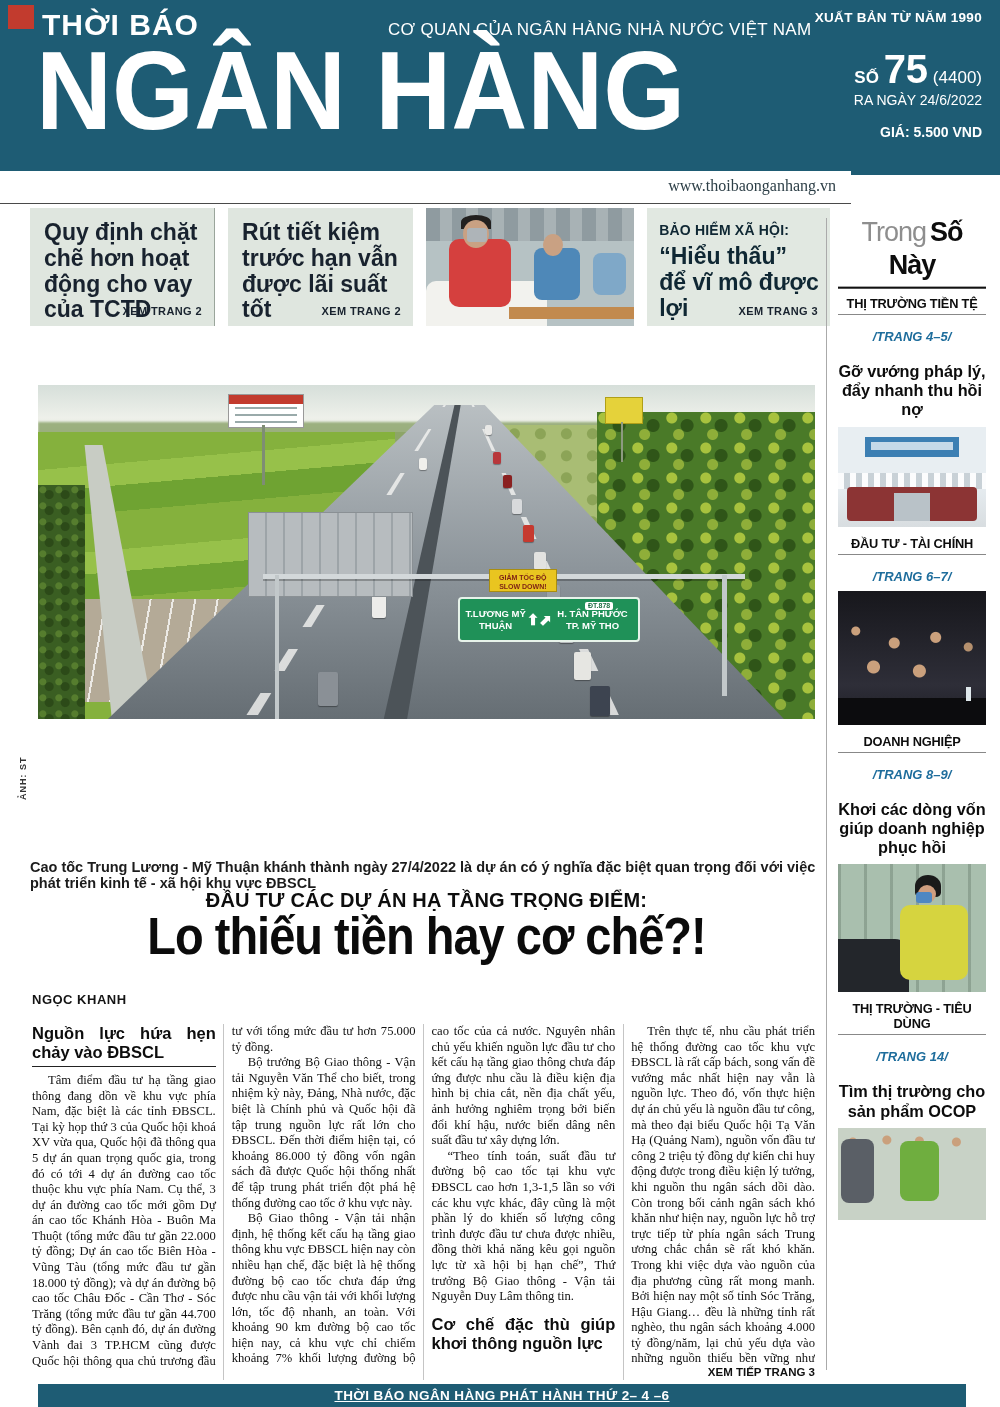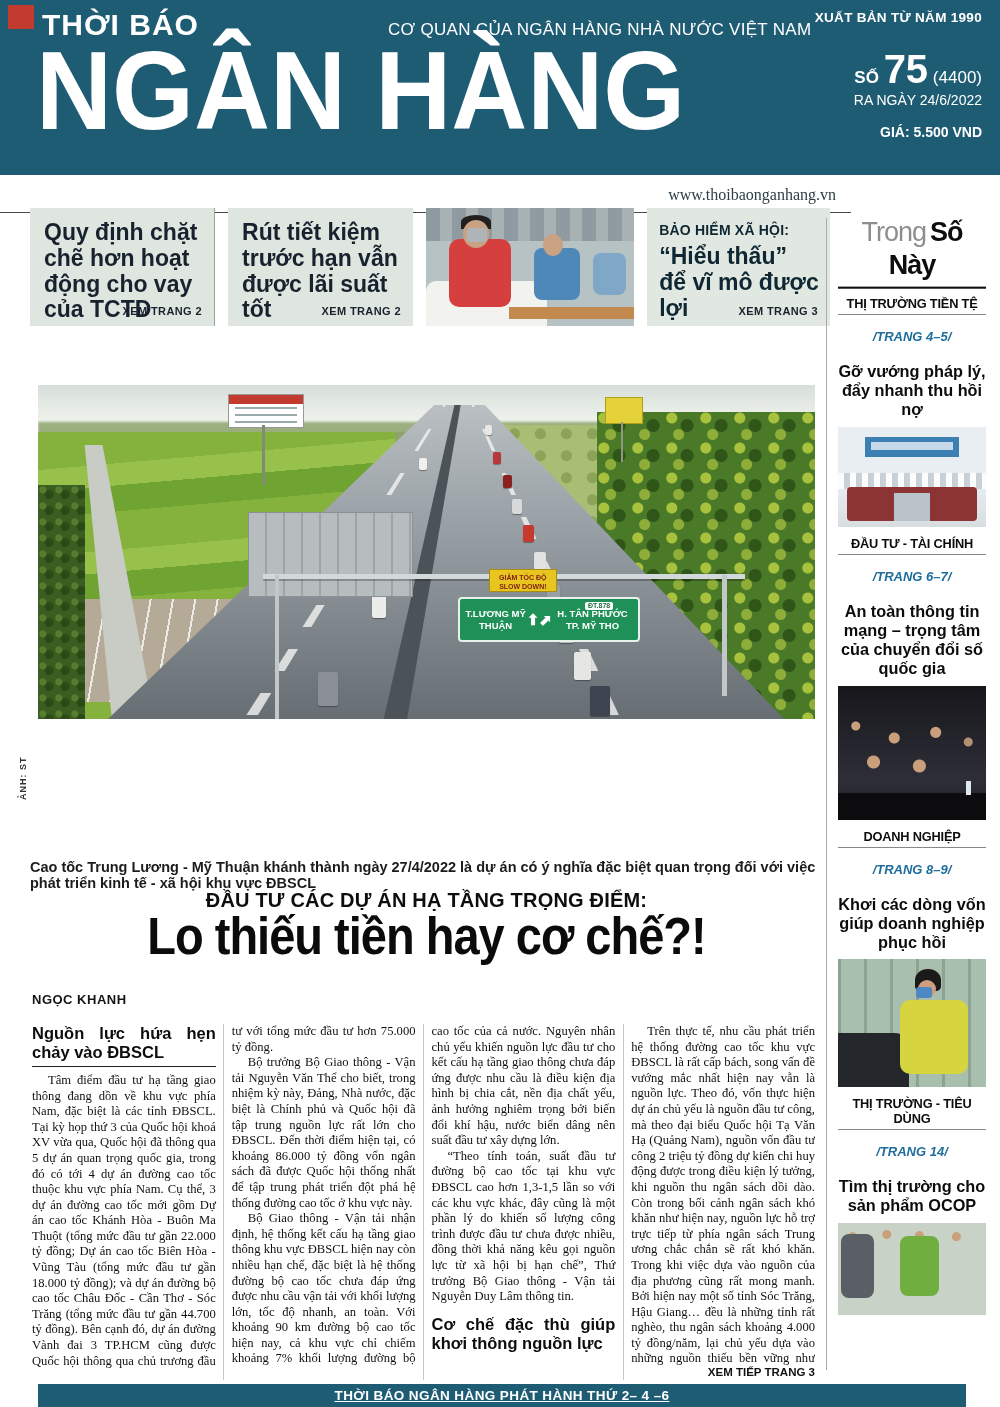--- a/index.html
+++ b/index.html
@@ -13,21 +13,21 @@
                letter-spacing:0px;transform:scale(1.12,1.18);transform-origin:left top;white-space:nowrap;}
   .mast-agency{position:absolute;left:388px;top:20px;font-size:17px;letter-spacing:.3px;white-space:nowrap;}
   .mast-right{position:absolute;right:18px;top:10px;text-align:right;}
   .mast-since{font-size:13.5px;font-weight:bold;letter-spacing:.3px;}
   .mast-issue{margin-top:26px;font-size:17px;font-weight:bold;}
   .mast-issue .num{font-size:40px;line-height:.9;}
   .mast-issue .paren{font-weight:normal;}
   .mast-day{font-size:30px;font-weight:bold;margin-top:0px;}
   .mast-date{font-size:14px;margin-top:4px;}
   .mast-price{font-size:14px;font-weight:bold;margin-top:16px;}
-  .web-row{position:absolute;left:0;top:180px;width:851px;height:32px;background:#fff;border-bottom:1px solid #4a4a4a;text-align:center;}
+  .web-row{position:absolute;left:0;top:171px;width:851px;height:32px;background:#fff;border-bottom:1px solid #4a4a4a;text-align:center;}
   .website{position:absolute;right:15px;top:6px;font-family:"Liberation Serif",serif;font-size:16px;color:#2c3e46;}
   
   .teasers{position:absolute;left:30px;top:208px;width:800px;height:118px;display:flex;gap:13px;}
   .t-box{background:#dfe6df;position:relative;padding:12px 12px 10px 14px;box-sizing:border-box;}
   .t-box .hl{font-size:23px;font-weight:bold;line-height:1.12;color:#18222e;}
   .t-box .ref,.t-box3 .ref{position:absolute;right:12px;bottom:9px;font-size:11px;font-weight:bold;color:#18222e;letter-spacing:.4px;}
   .t-box1{width:194px;border-right:1px solid #9aa59b;}
   .t-box2{width:194px;}
   .t-photo{width:220px;position:relative;overflow:hidden;background:#b6c2c4;}
   .t-photo .machband{position:absolute;left:0;top:0;width:100%;height:28%;
@@ -311,21 +311,20 @@
         <div class="banner-text"></div>
         <div class="people"></div>
         <div class="table"></div>
         <div class="aisle"></div>
       </div>
     </div>
 
     <div class="sb-sec">
       <div class="sb-cat">ĐẦU TƯ - TÀI CHÍNH</div>
       <div class="sb-trang">/TRANG 6–7/</div>
-      <div class="sb-head">An toàn thông tin mạng – trọng tâm của chuyển đổi số quốc gia</div>
       <div class="sb-photo sp2">
         <div class="heads"></div>
         <div class="tableband"></div>
         <div class="bottle"></div>
       </div>
     </div>
 
     <div class="sb-sec">
       <div class="sb-cat">DOANH NGHIỆP</div>
       <div class="sb-trang">/TRANG 8–9/</div>

